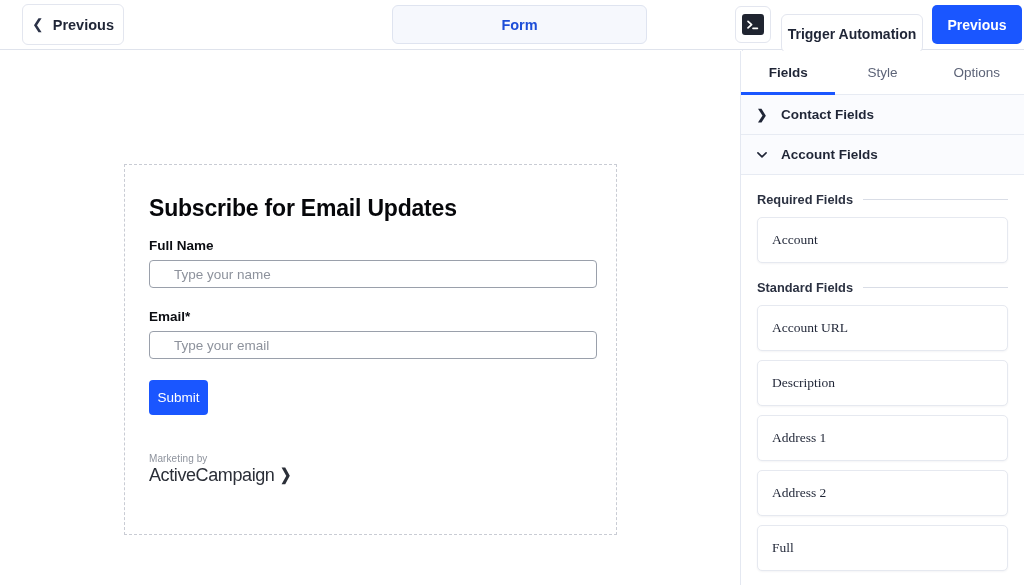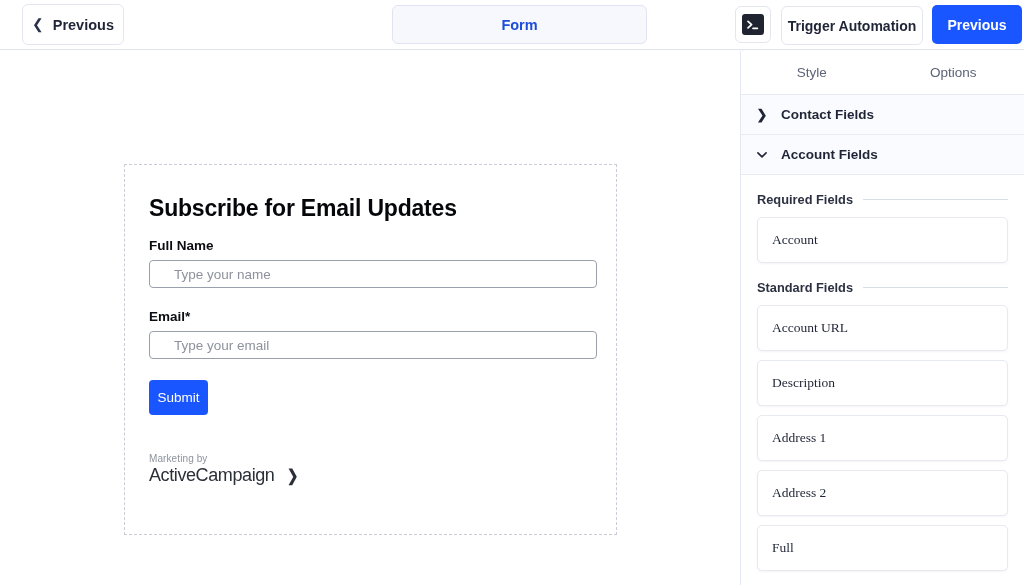--- a/index.html
+++ b/index.html
@@ -64,21 +64,21 @@
   }
   .term-glyph {
     width: 22px; height: 21px;
     background: #1f2430;
     border-radius: 3px;
     display: flex; align-items: center; justify-content: center;
   }
   .term-glyph svg { display: block; }
 
   .btn-trigger {
-    position: absolute; left: 781px; top: 6px;
+    position: absolute; left: 781px; top: 14px;
     width: 142px; height: 39px;
     background: #ffffff;
     border: 1px solid #e3e6ef;
     border-radius: 6px;
     display: flex; align-items: center; justify-content: center;
     cursor: pointer;
   }
   .btn-trigger .lbl { font-size: 14px; font-weight: bold; color: #1f2536; }
 
   .btn-integrate {
@@ -144,21 +144,21 @@
     display: flex; align-items: center; justify-content: center;
     margin-bottom: 38px;
   }
 
   .branding { user-select: none; }
   .branding .by {
     font-size: 10px; color: #8e939d; letter-spacing: 0.1px;
     margin: 0 0 1px 0;
   }
   .branding .name-row {
-    display: flex; align-items: center; gap: 12px;
+    display: flex; align-items: flex-start; gap: 5px;
   }
   .branding .name {
     font-size: 18px; color: #2b2f38; letter-spacing: -0.4px;
   }
   .branding .mark {
     font-size: 16px; color: #2b2f38; font-weight: bold;
     transform: scaleX(0.85);
   }
 
   
@@ -286,20 +286,23 @@
         </div>
       </div>
 
     </div>
   </div>
 </div>
 
 <div class="sidebar">
 
   <div class="tabs">
+    <div class="tab active">
+      <span>Fields</span>
+    </div>
     <div class="tab">
       <span>Style</span>
     </div>
     <div class="tab">
       <span>Options</span>
     </div>
   </div>
 
   <div class="accordion">
     <span class="chev">❯</span>

